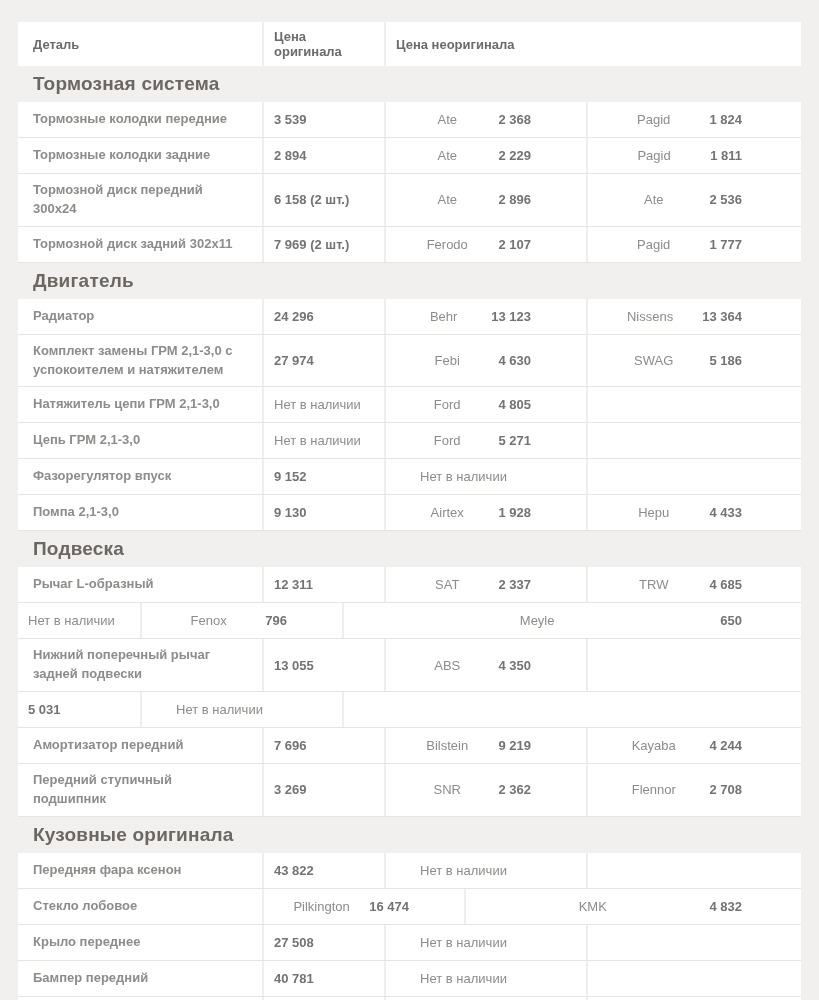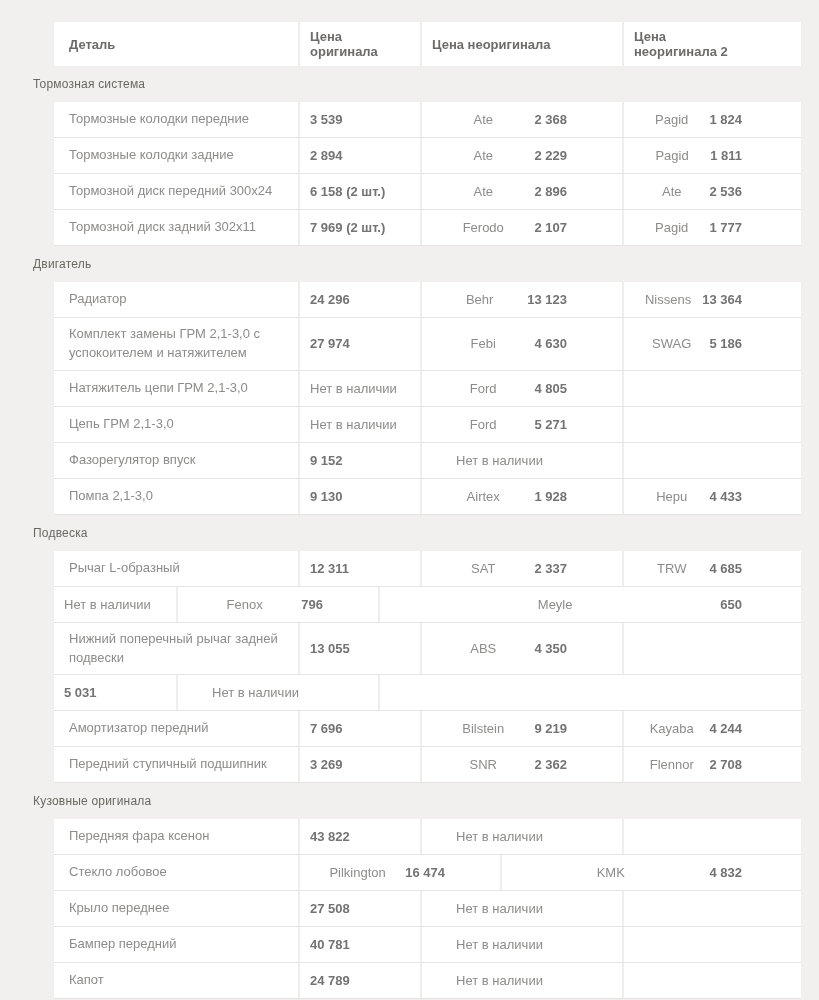--- a/index.html
+++ b/index.html
@@ -8,21 +8,21 @@
     font-family: "Liberation Sans", "DejaVu Sans", sans-serif;
   }
   .page {
     width: 819px;
     min-height: 1000px;
     background: #f1f0ee;
     padding: 22px 18px 22px 18px;
   }
   .table { width: 783px; }
 
-  .row { display: flex; background: #ffffff; margin-left: 36px; }
+  .row { display: flex; background: #ffffff; }
   .row.data-row { border-bottom: 1px solid #e5e4e2; }
   .row.header-row { border-bottom: none; }
 
   .cell {
     display: flex;
     align-items: center;
     min-height: 35px;
     padding: 7px 8px 7px 10px;
     font-size: 13px;
   }
@@ -36,45 +36,44 @@
   .header-row .cell { font-weight: bold; color: #6c6b69; min-height: 36px; }
 
   .section-row {
     background: transparent;
     display: flex;
     align-items: center;
     min-height: 36px;
     padding: 4px 0 4px 15px;
   }
   .section-title {
-    font-size: 12px;
-    font-weight: normal;
+    font-size: 19px;
+    font-weight: bold;
     color: #6b6archive762;
     color: #6b6762;
     letter-spacing: 0.2px;
   }
 
-  .part-name { color: #8d8c8a; line-height: 1.45; }
+  .part-name { color: #8d8c8a; line-height: 1.45; font-weight: bold; }
   .na-text   { color: #8d8c8a; }
   .brand     { color: #8d8c8a; flex: 1 1 auto; text-align: center; }
   .price     { color: #737373; font-weight: bold; white-space: nowrap; }
   .cell.orig .price { text-align: left; }
   .cell.na-center { justify-content: center; }
   .cell.empty-cell { }
 </style>
 </head>
 <body>
 
 <div class="page">
   <div class="table">
     <div class="row header-row">
       <div class="cell part">Деталь</div>
       <div class="cell orig">Цена оригинала</div>
       <div class="cell alt1">Цена неоригинала</div>
-      <div class="cell alt2">Цена неоригинала 2</div>
     </div>
     <div id="table-body">
         <div class="section-row">
           <span class="section-title">Тормозная система</span>
         </div>
         <div class="row data-row">
           <div class="cell part">
             <span class="part-name">Тормозные колодки передние</span>
           </div>
           <div class="cell orig">

